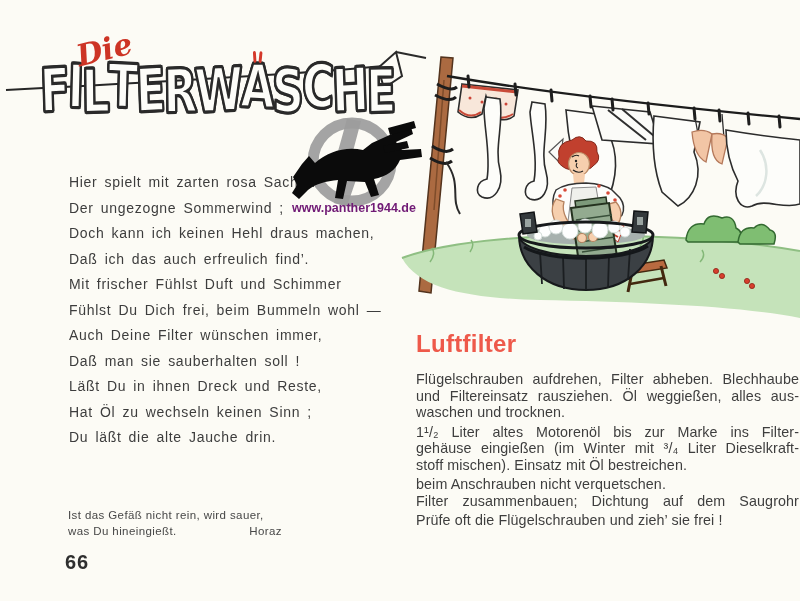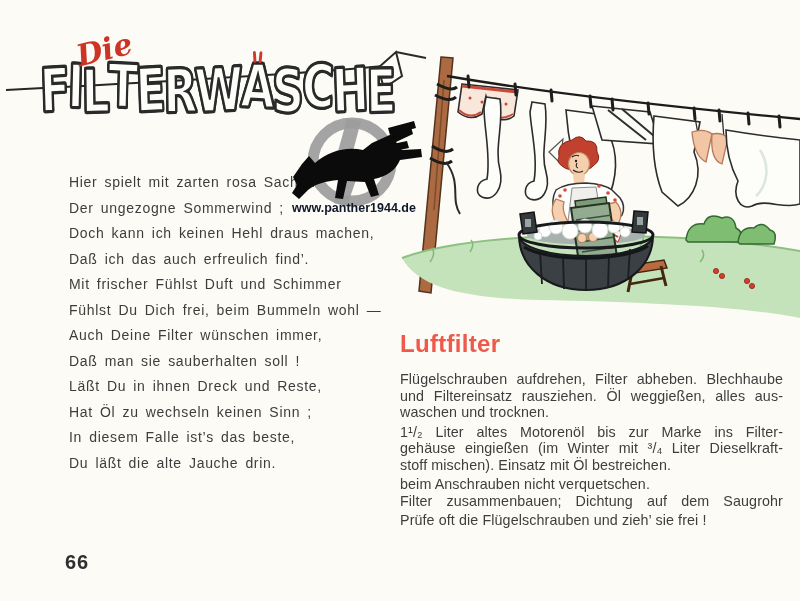--- a/index.html
+++ b/index.html
@@ -36,31 +36,31 @@
         letter-spacing:0.7px;word-spacing:2.5px;}
 
   
   .quote{position:absolute;left:68px;top:508px;width:214px;z-index:4;
          font-size:11.5px;line-height:15.5px;color:#474747;letter-spacing:0.4px;}
   .quote .row2{display:flex;justify-content:space-between;}
   .pagenum{position:absolute;left:65px;top:551px;z-index:4;
            font-size:20px;font-weight:bold;color:#2f2f2f;letter-spacing:1px;}
 
   
-  .article{position:absolute;left:400px;top:330px;width:383px;z-index:4;}
+  .article{position:absolute;left:416px;top:330px;width:383px;z-index:4;}
   .heading{font-size:24px;font-weight:bold;color:#ee594a;letter-spacing:0.3px;
            margin:0 0 13px 0;}
   .para{font-size:14.3px;line-height:16.7px;color:#3e3e3e;margin:0 0 2.5px 0;
         letter-spacing:0.1px;}
   .para .ln{text-align:justify;text-align-last:justify;}
   .para .ln.last{text-align-last:left;}
 
   
   .wm-url{position:absolute;left:289px;top:201px;width:130px;z-index:10;
-          text-align:center;font-size:12.5px;font-weight:bold;color:#0f172a;}
+          text-align:center;font-size:12.5px;font-weight:bold;color:#701a75;}
 </style>
 </head>
 <body>
 
 <div class="page">
 
   <svg class="illu" width="800" height="601" viewBox="0 0 800 601">
 
     <path d="M6,90 C140,83 290,75 384,66" stroke="#262626" stroke-width="2" fill="none"></path>
 
@@ -224,24 +224,30 @@
     <div>Hier spielt mit zarten rosa Sachen</div>
     <div>Der ungezogne Sommerwind ;</div>
     <div>Doch kann ich keinen Hehl draus machen,</div>
     <div>Daß ich das auch erfreulich find’.</div>
     <div>Mit frischer Fühlst Duft und Schimmer</div>
     <div>Fühlst Du Dich frei, beim Bummeln wohl —</div>
     <div>Auch Deine Filter wünschen immer,</div>
     <div>Daß man sie sauberhalten soll !</div>
     <div>Läßt Du in ihnen Dreck und Reste,</div>
     <div>Hat Öl zu wechseln keinen Sinn ;</div>
-    <div>In diesem Falle ist’s das beste,</div>
     <div>Du läßt die alte Jauche drin.</div>
   </div>
 
+  <div class="quote">
+    <div>Ist das Gefäß nicht rein, wird sauer,</div>
+    <div class="row2">
+      <span>was Du hineingießt.</span>
+      <span>Horaz</span>
+    </div>
+  </div>
   <div class="pagenum">66</div>
 
   <div class="article">
     <div class="heading">Luftfilter</div>
     <div class="para">
       <div class="ln">Flügelschrauben aufdrehen, Filter abheben. Blechhaube</div>
       <div class="ln">und Filtereinsatz rausziehen. Öl weggießen, alles aus-</div>
       <div class="ln last">waschen und trocknen.</div>
     </div>
     <div class="para">

